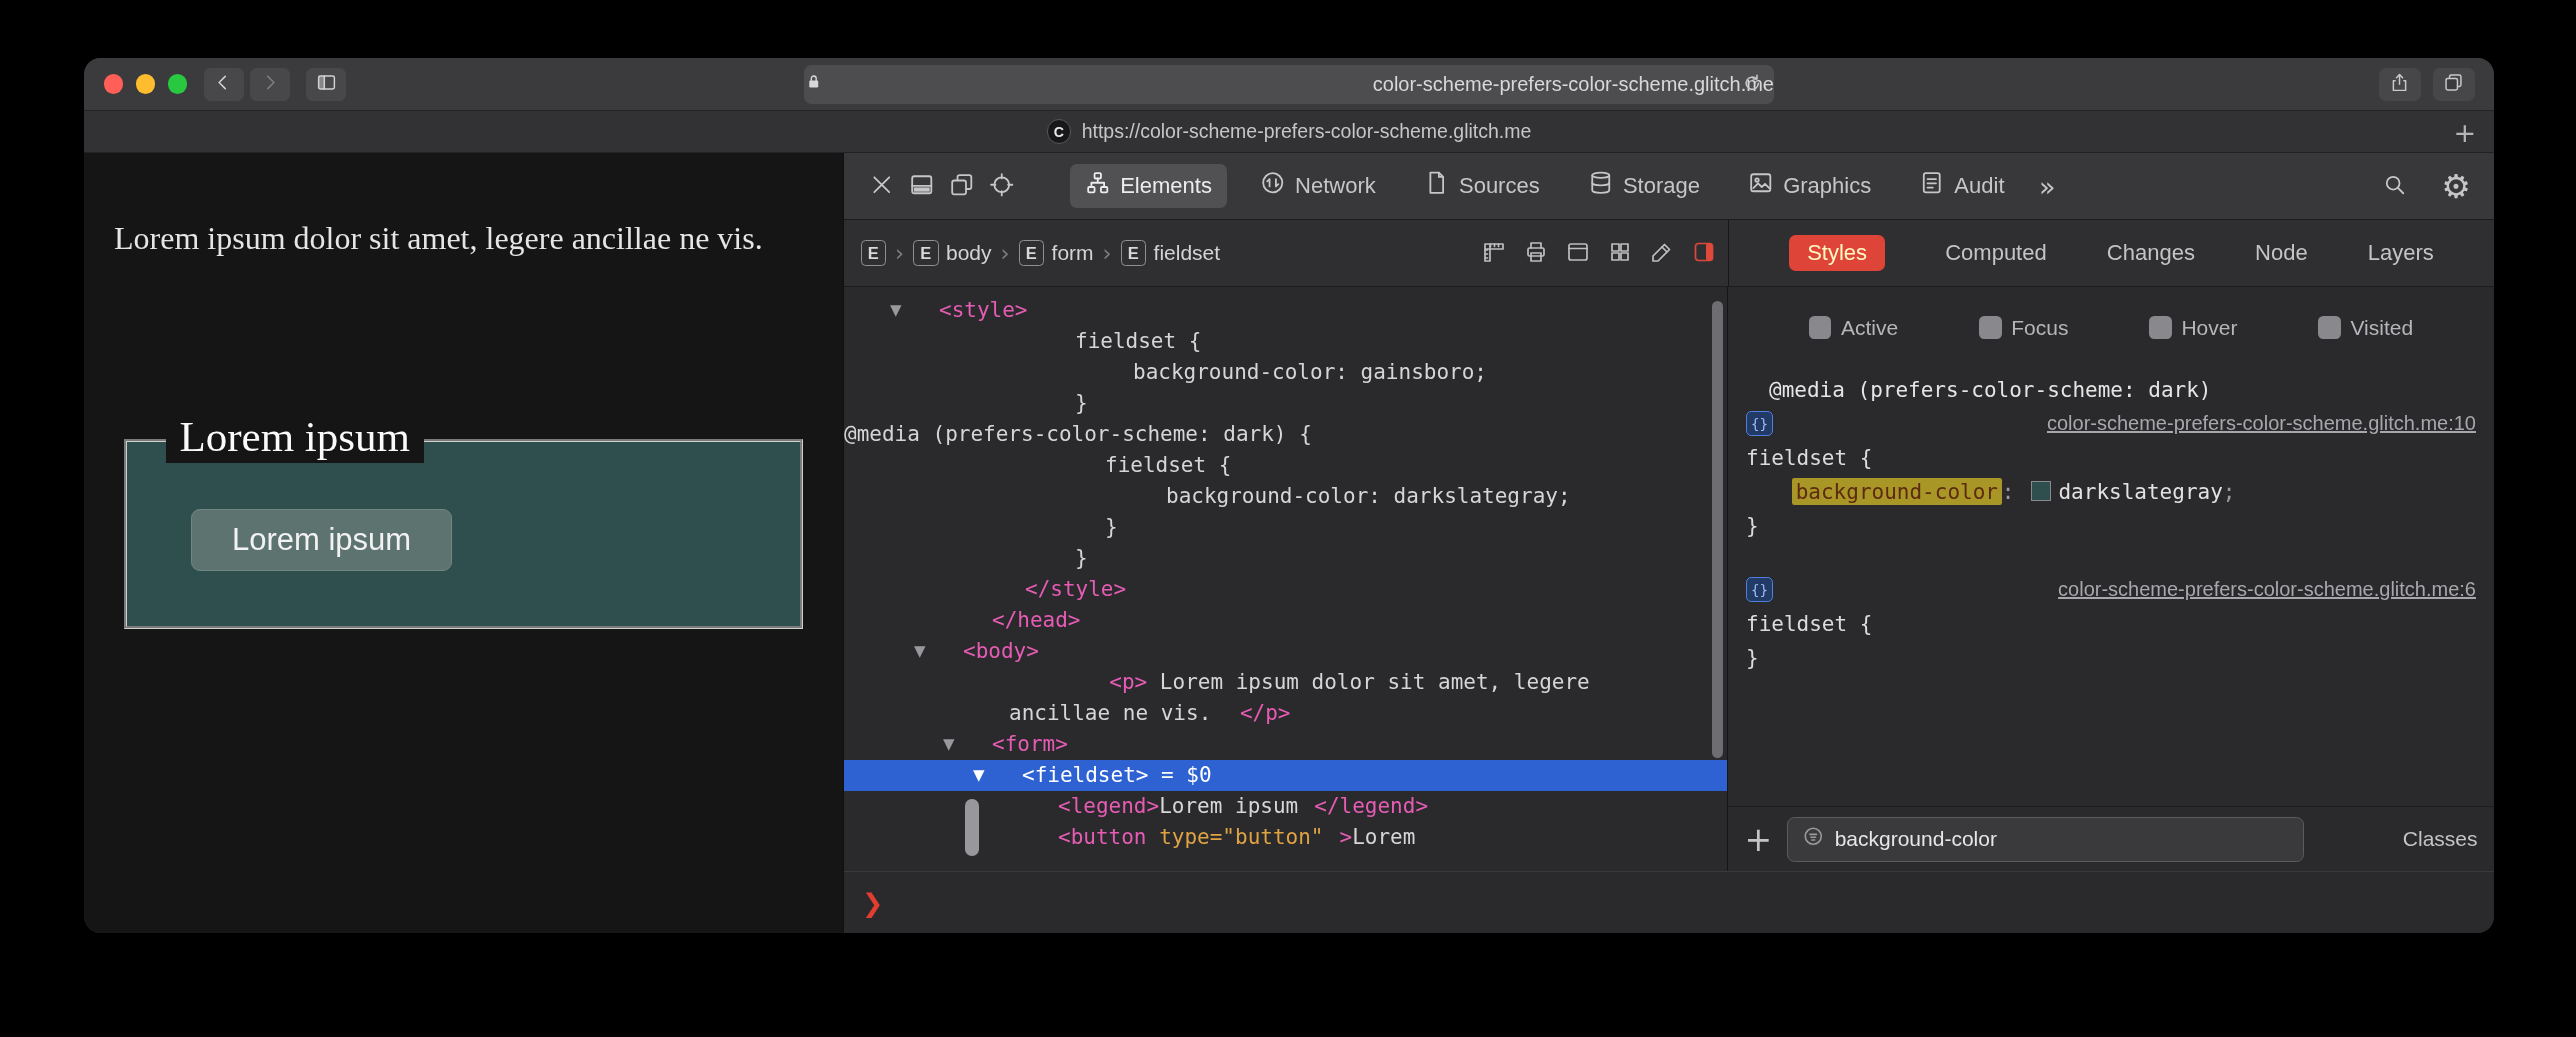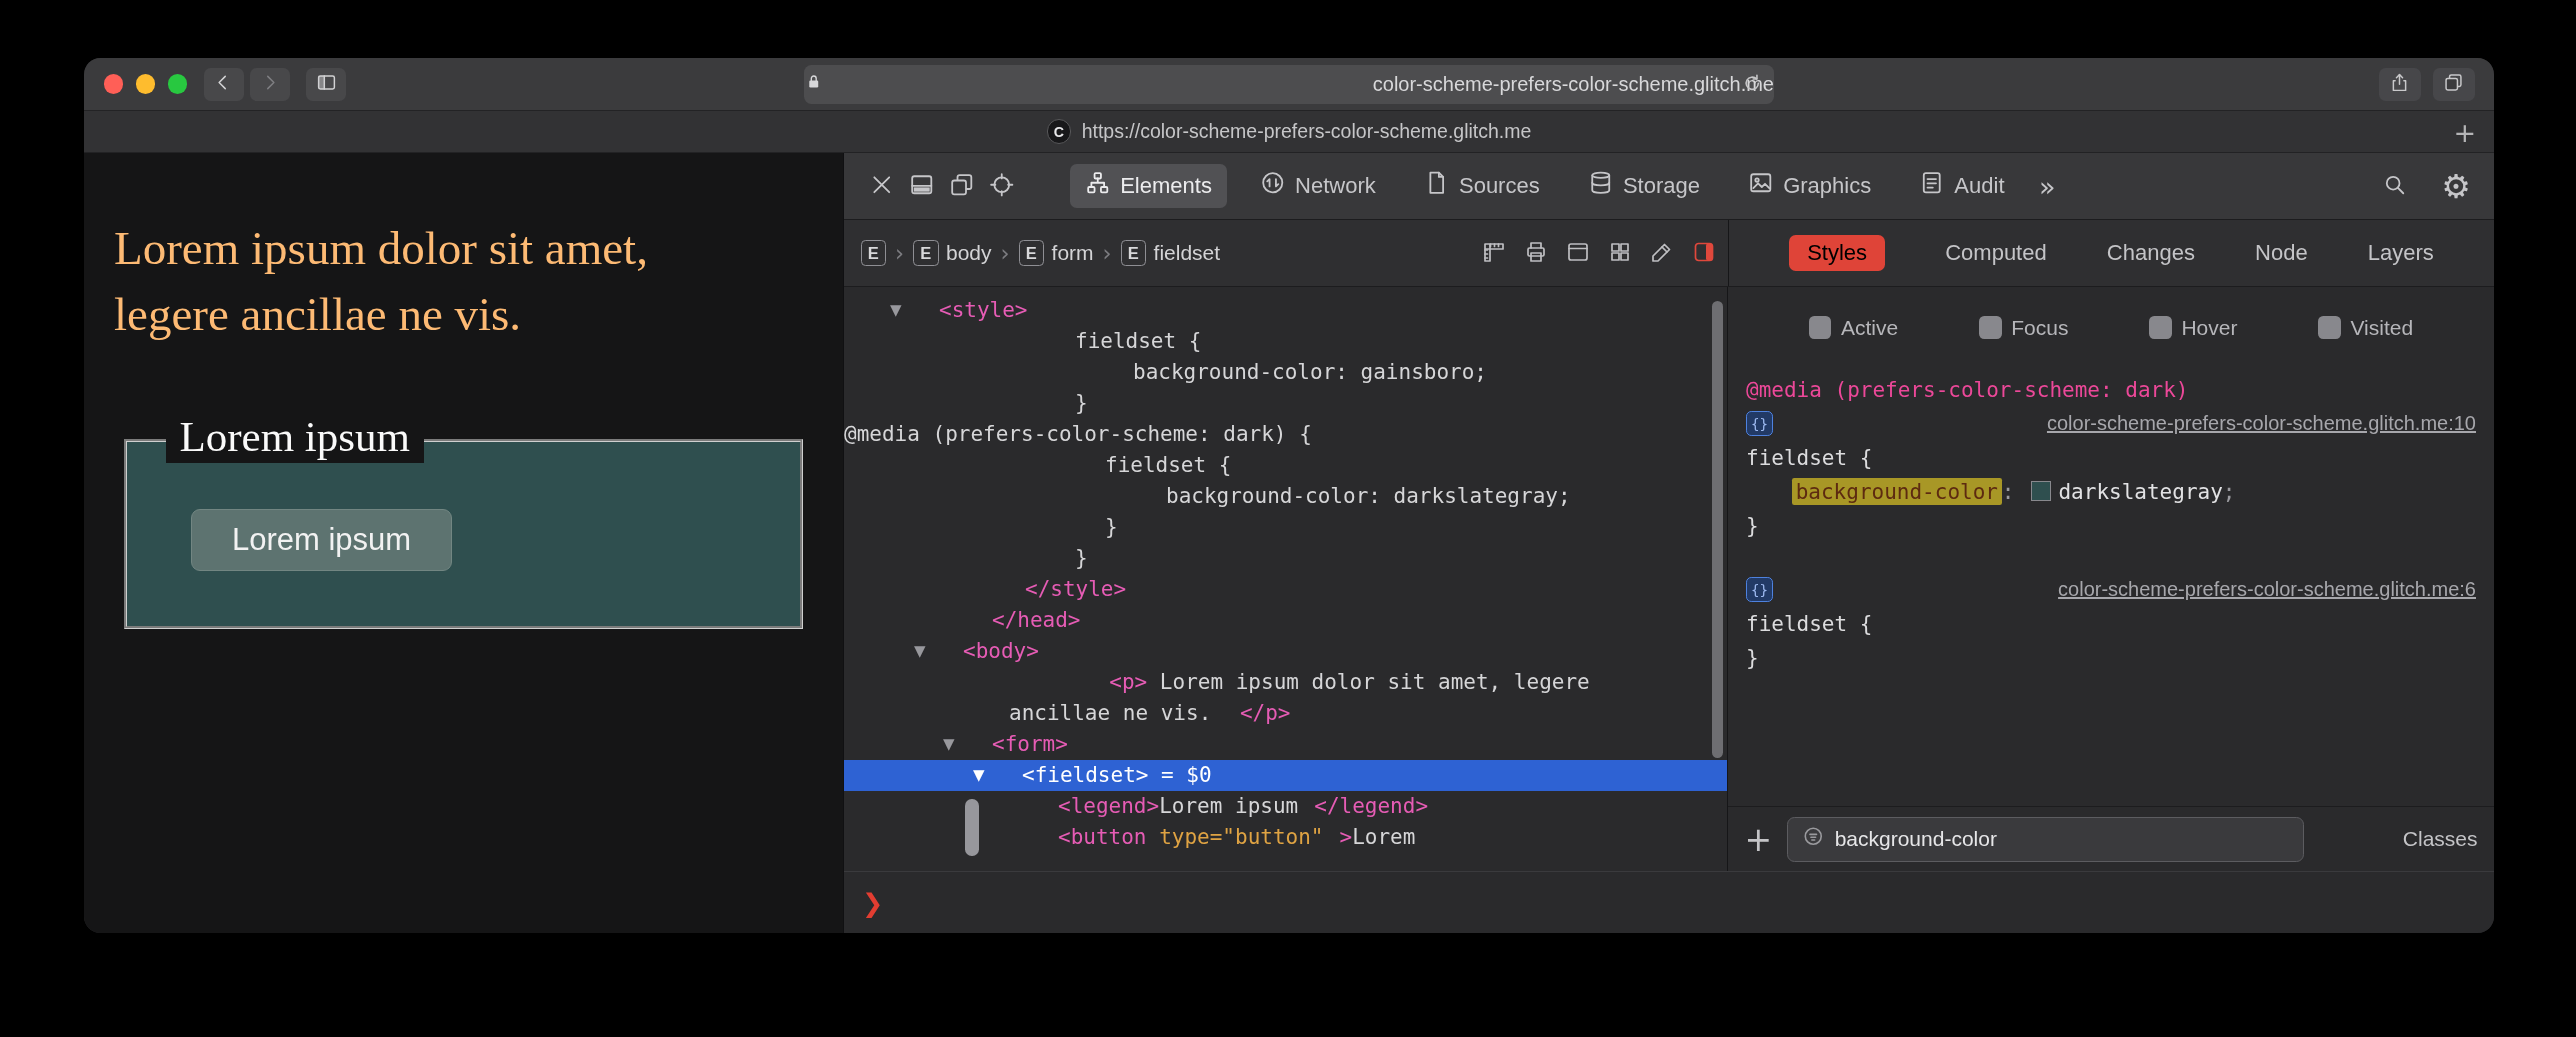--- a/index.html
+++ b/index.html
@@ -39,21 +39,21 @@
   .favicon{width:22.5px;height:22.5px;border-radius:50%;background:#18181a;border:0.7px solid #58585a;
            display:flex;align-items:center;justify-content:center;font-size:14.2px;font-weight:bold;color:#e8e8ea;}
   .newtab{position:absolute;right:18px;top:50%;transform:translateY(-50%);font-size:27px;color:#b4b4b6;line-height:1;}
 
   
   .content{display:flex;height:calc(100% - 95px);}
 
   
   .page{width:759px;flex-shrink:0;background:#151516;position:relative;}
   .page-paragraph{position:absolute;left:30px;top:63px;width:659px;
-                  font-family:"Liberation Serif",serif;font-size:47px;line-height:1.4;color:#fdba74;}
+                  font-family:"Liberation Serif",serif;font-size:32px;line-height:1.4;color:#e5e5e5;}
   .page-fieldset{position:absolute;left:40px;top:286px;width:679px;height:190px;box-sizing:border-box;
                  background:#2f4f4f;border:3.7px groove #cfcfcf;}
   .page-legend{position:absolute;left:39px;top:-31px;background:#151516;padding:0 13.5px;
                font-family:"Liberation Serif",serif;font-size:43px;line-height:1.2;color:#fafafa;}
   .page-button{position:absolute;left:64px;top:67px;height:60px;padding:0 40px;background:#5d7370;
                border:0.7px solid #728682;border-radius:9px;color:#f2f2f2;font-size:31px;
                display:flex;align-items:center;}
 
   
   .devtools{flex:1;min-width:0;display:flex;flex-direction:column;background:#2a2a2c;border-left:0.7px solid #101012;}
@@ -75,21 +75,21 @@
   .crumb{display:flex;align-items:center;gap:7.5px;font-size:21px;color:#d4d4d6;}
   .ebox{width:25.5px;height:25.5px;border:1.5px solid #8f8f94;border-radius:4.5px;display:flex;align-items:center;
         justify-content:center;font-size:16.5px;font-weight:700;color:#d8d8da;box-sizing:border-box;}
   .crumb-sep{margin:0 9px;color:#7c7c80;font-size:22.5px;}
   .crumb-icons{margin-left:auto;display:flex;align-items:center;gap:18px;color:#bfbfc2;}
   .crumb-icons svg{width:24px;height:24px;}
   .icon-red{color:#e0483c;}
   .sidebar-tabs{flex:1;display:flex;align-items:center;justify-content:space-evenly;
                 border-left:0.7px solid #161618;font-size:22px;color:#c4c4c7;}
   .sidebar-tab{padding:5.2px 0;}
-  .sidebar-tab.selected{background:#df4438;color:#000000;padding:5.2px 18px;border-radius:6.7px;}
+  .sidebar-tab.selected{background:#df4438;color:#fef9c3;padding:5.2px 18px;border-radius:6.7px;}
 
   .dt-main{flex:1;min-height:0;display:flex;}
 
   
   .dom-tree{width:884px;flex-shrink:0;box-sizing:border-box;position:relative;overflow:hidden;
             border-right:0.7px solid #161618;font-family:"DejaVu Sans Mono",monospace;font-size:21px;padding-top:7.5px;}
   .tree-line{height:31px;line-height:31px;white-space:pre;position:relative;color:#d6d6d8;}
   .tree-line.selected{background:#2e62d3;}
   .tree-line.selected span{color:#fff;}
   .tri{position:absolute;top:0;font-size:15px;color:#98989d;font-family:"DejaVu Sans",sans-serif;}
@@ -98,21 +98,21 @@
   .tree-scrollbar{position:absolute;right:3.7px;top:13.5px;width:11.2px;height:457px;background:#6e6e72;border-radius:6px;}
 
   
   .styles-panel{flex:1;min-width:0;display:flex;flex-direction:column;font-family:"DejaVu Sans Mono",monospace;}
   .pseudo-row{height:81px;flex-shrink:0;display:flex;align-items:center;justify-content:space-evenly;
               font-family:"Liberation Sans",sans-serif;font-size:21px;color:#b6b6ba;}
   .pseudo{display:flex;align-items:center;gap:9.7px;}
   .pseudo-box{width:22.5px;height:22.5px;background:#88888d;border-radius:5.2px;}
   .rules{flex:1;overflow:hidden;padding:4.5px 18px 0 18px;font-size:21px;}
   .style-rule{margin-bottom:30px;}
-  .rule-media{height:34px;line-height:34px;color:#ec4899;}
+  .rule-media{height:34px;line-height:34px;color:#e5e5e5;margin-left:23px;}
   .rule-head{height:34px;display:flex;align-items:center;justify-content:space-between;}
   .curly-icon{width:27px;height:25.5px;border:1.5px solid #4e82e0;border-radius:5.2px;background:#223a66;
               color:#9db9f0;font-size:14.2px;display:flex;align-items:center;justify-content:center;box-sizing:border-box;}
   .rule-link{color:#a7a7ac;text-decoration:underline;font-family:"Liberation Sans",sans-serif;font-size:20px;}
   .rule-selector,.rule-close{height:34px;line-height:34px;color:#dcdcde;}
   .rule-decl{height:34px;line-height:34px;padding-left:46px;}
   .prop.highlight{background:#a89726;color:#5d2a10;padding:1.5px 3.7px;border-radius:2.2px;}
   .punct{color:#9b9ba0;} .val{color:#e2e2e4;}
   .rule-decl.struck .prop,.rule-decl.struck .val,.rule-decl.struck .punct{
       text-decoration:line-through;text-decoration-color:#c4c4c6;}

